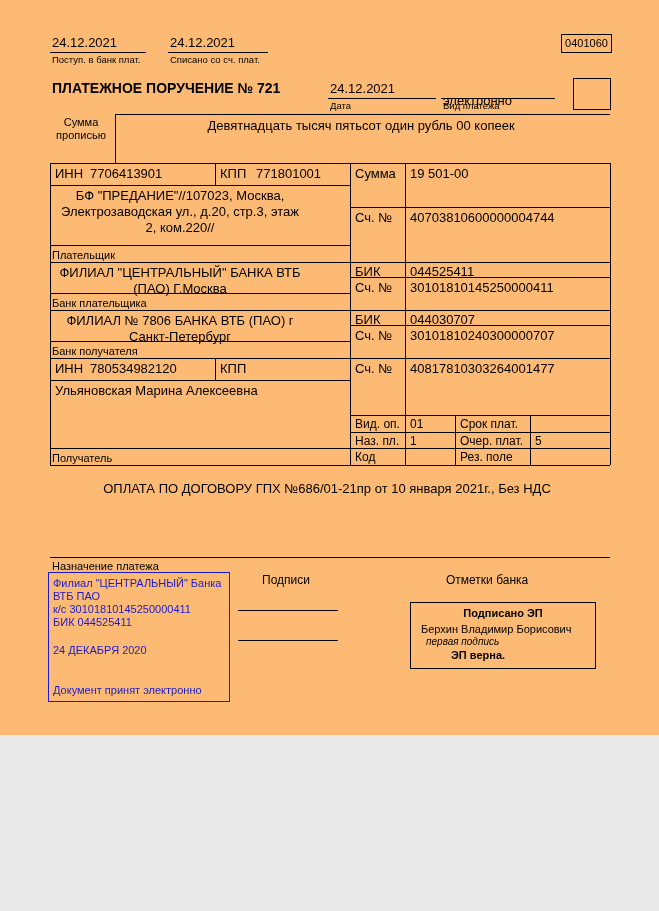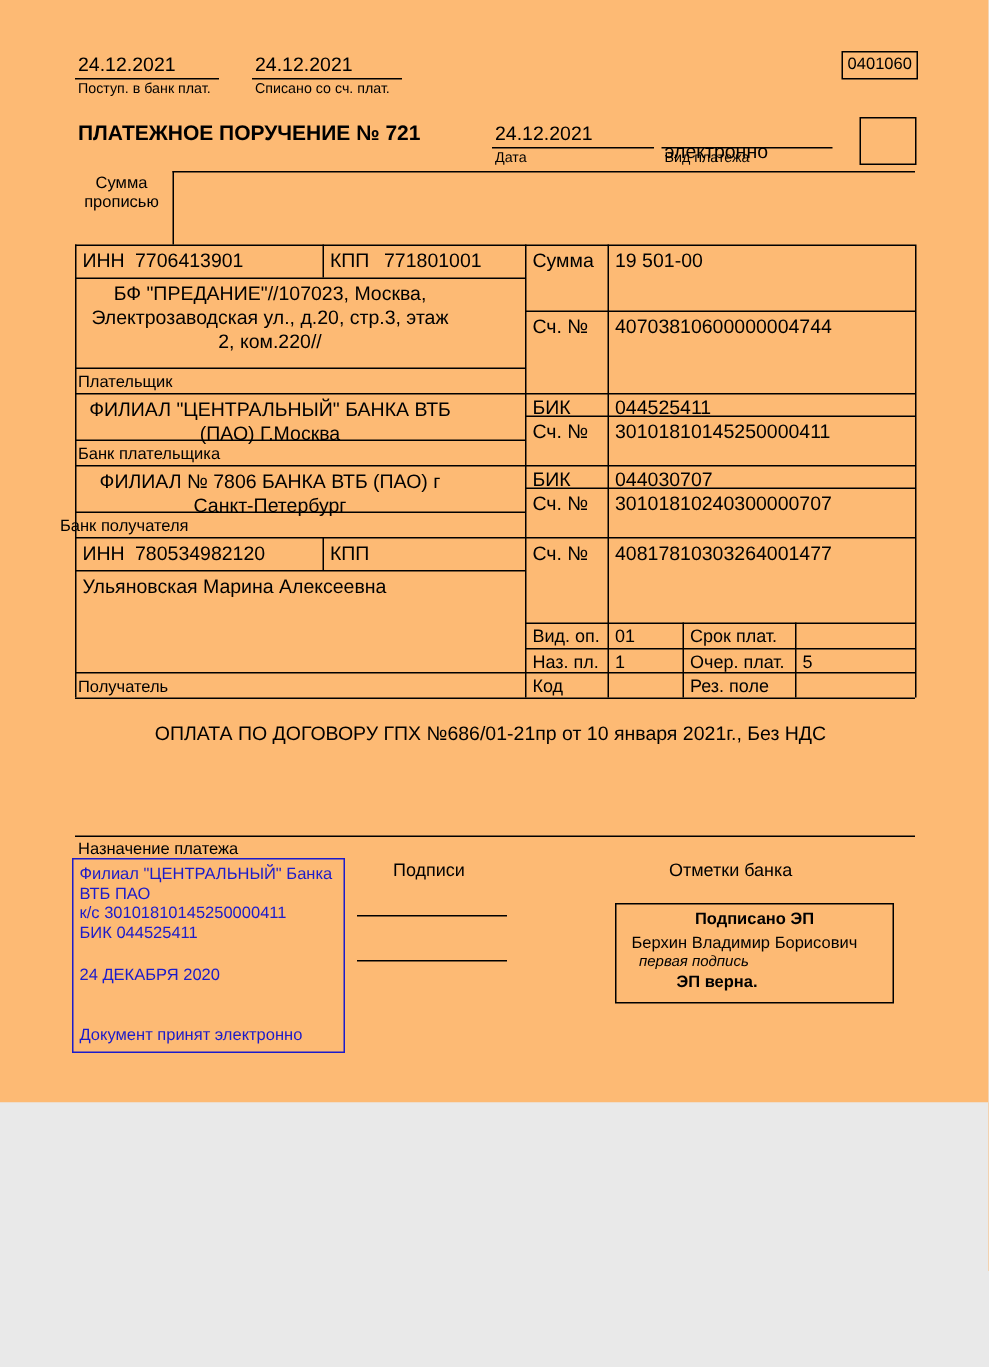--- a/index.html
+++ b/index.html
@@ -51,20 +51,21 @@
 
   <div class="t" style="left:443px;top:94px">электронно</div>
   <div class="hl" style="left:441px;top:98px;width:114px"></div>
   <div class="t sm" style="left:443px;top:101px">Вид платежа</div>
 
   <div class="box" style="left:573px;top:78px;width:38px;height:32px"></div>
 
   <div class="tw lbl" style="left:52px;top:116px;width:58px">Сумма прописью</div>
   <div class="hl" style="left:115px;top:114px;width:495px"></div>
   <div class="vl" style="left:115px;top:114px;height:49px"></div>
+  <div class="tw" style="left:121px;top:118px;width:480px">Девятнадцать тысяч пятьсот один рубль 00 копеек</div>
 
   <div class="hl" style="left:50px;top:163px;width:560px"></div>
   <div class="hl" style="left:50px;top:185px;width:300px"></div>
   <div class="hl" style="left:350px;top:207px;width:260px"></div>
   <div class="hl" style="left:50px;top:245px;width:300px"></div>
   <div class="hl" style="left:50px;top:262px;width:560px"></div>
   <div class="hl" style="left:350px;top:277px;width:260px"></div>
   <div class="hl" style="left:50px;top:293px;width:300px"></div>
   <div class="hl" style="left:50px;top:310px;width:560px"></div>
   <div class="hl" style="left:350px;top:325px;width:260px"></div>
@@ -102,21 +103,21 @@
   <div class="t" style="left:410px;top:265px">044525411</div>
   <div class="t" style="left:355px;top:281px">Сч. №</div>
   <div class="t" style="left:410px;top:281px">30101810145250000411</div>
   <div class="t lbl" style="left:52px;top:297px">Банк плательщика</div>
 
   <div class="tw" style="left:55px;top:313px;width:250px">ФИЛИАЛ № 7806 БАНКА ВТБ (ПАО) г Санкт-Петербург</div>
   <div class="t" style="left:355px;top:313px">БИК</div>
   <div class="t" style="left:410px;top:313px">044030707</div>
   <div class="t" style="left:355px;top:329px">Сч. №</div>
   <div class="t" style="left:410px;top:329px">30101810240300000707</div>
-  <div class="t lbl" style="left:40px;top:345px">Банк получателя</div>
+  <div class="t lbl" style="left:52px;top:345px">Банк получателя</div>
 
   <div class="t" style="left:55px;top:362px">ИНН</div>
   <div class="t" style="left:90px;top:362px">780534982120</div>
   <div class="t" style="left:220px;top:362px">КПП</div>
   <div class="t" style="left:256px;top:362px"></div>
   <div class="t" style="left:355px;top:362px">Сч. №</div>
   <div class="t" style="left:410px;top:362px">40817810303264001477</div>
   <div class="t" style="left:55px;top:384px">Ульяновская Марина Алексеевна</div>
 
   <div class="t" style="left:355px;top:418px;font-size:12px">Вид. оп.</div>

